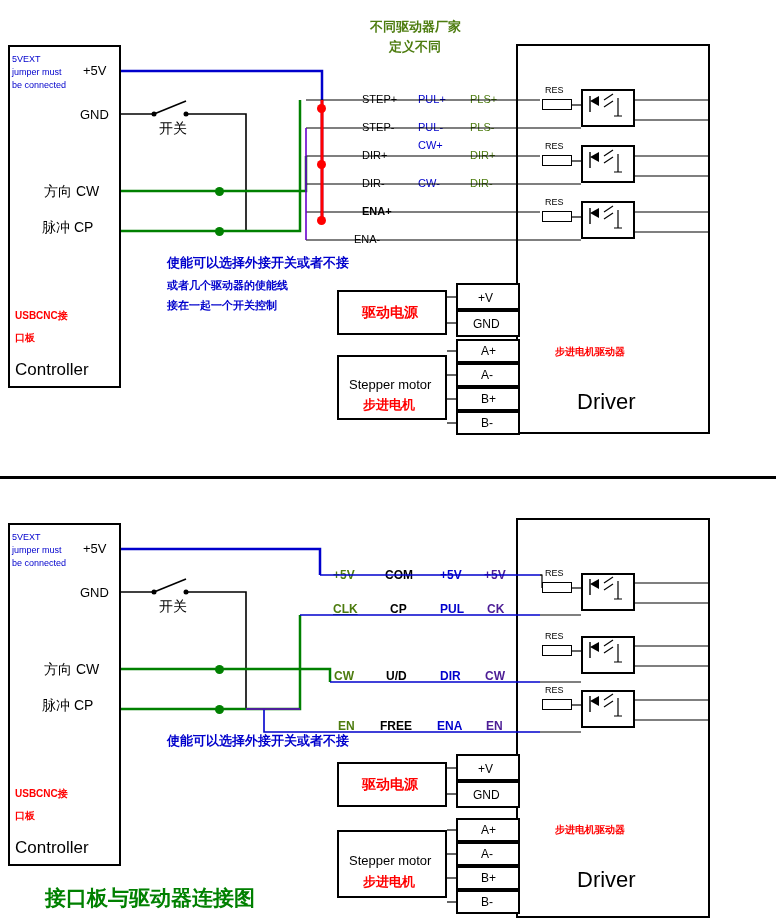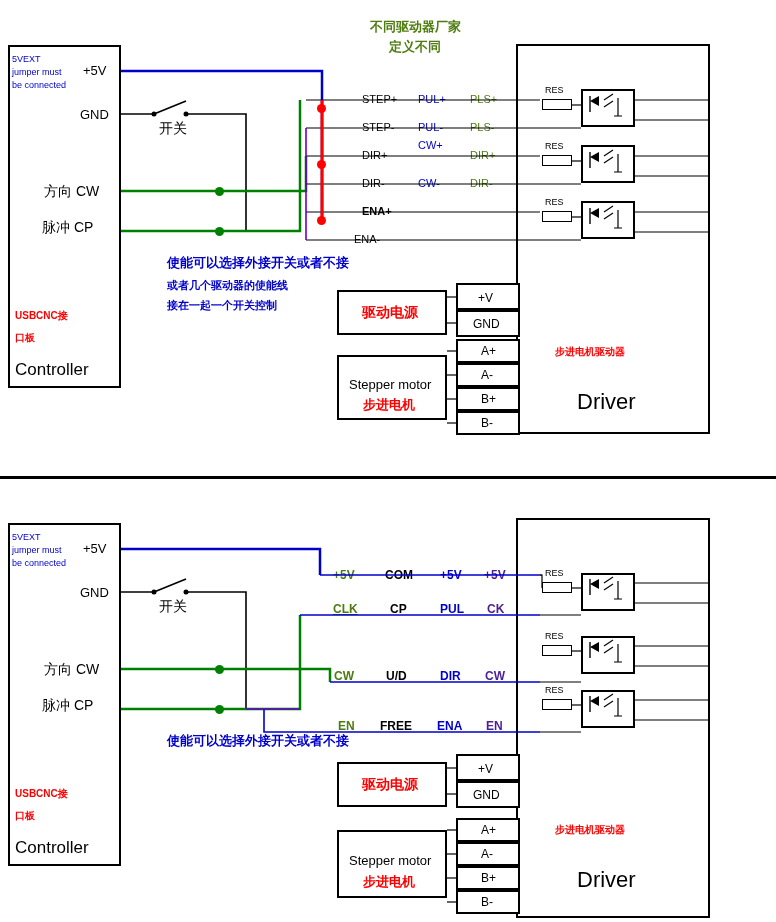--- a/index.html
+++ b/index.html
@@ -333,20 +333,21 @@
     <div class="txt f15 lbl-red bold" style="left:555px; top:333px;">步进电机驱动器</div>
     <div class="txt f22 lbl-black" style="left:577px; top:377px;">Driver</div>
 
     <div class="box" style="left:337px; top:270px; width:110px; height:45px;"></div>
     <div class="txt f14 lbl-red bold" style="left:362px; top:285px;">驱动电源</div>
 
     <div class="box" style="left:337px; top:338px; width:110px; height:68px;"></div>
     <div class="txt f13 lbl-black" style="left:349px; top:362px;">Stepper motor</div>
     <div class="txt f13 lbl-red bold" style="left:363px; top:383px;">步进电机</div>
 
+    <div class="title-bottom" style="left:45px; top:392px;">接口板与驱动器连接图</div>
 
     <svg class="overlay" width="776" height="430">
 
       <polyline points="121,57 320,57 320,83" fill="none" stroke="#0000cc" stroke-width="2.5"></polyline>
       <line x1="320" y1="83" x2="540" y2="83" stroke="#0000cc" stroke-width="1.6"></line>
 
       <polyline points="121,100 154,100" fill="none" stroke="#000000" stroke-width="1.6"></polyline>
       <line x1="154" y1="100" x2="186" y2="87" stroke="#000000" stroke-width="1.6"></line>
       <polyline points="186,100 246,100 246,217" fill="none" stroke="#000000" stroke-width="1.6"></polyline>
       <circle cx="154" cy="100" r="2.5" fill="#000000"></circle>

